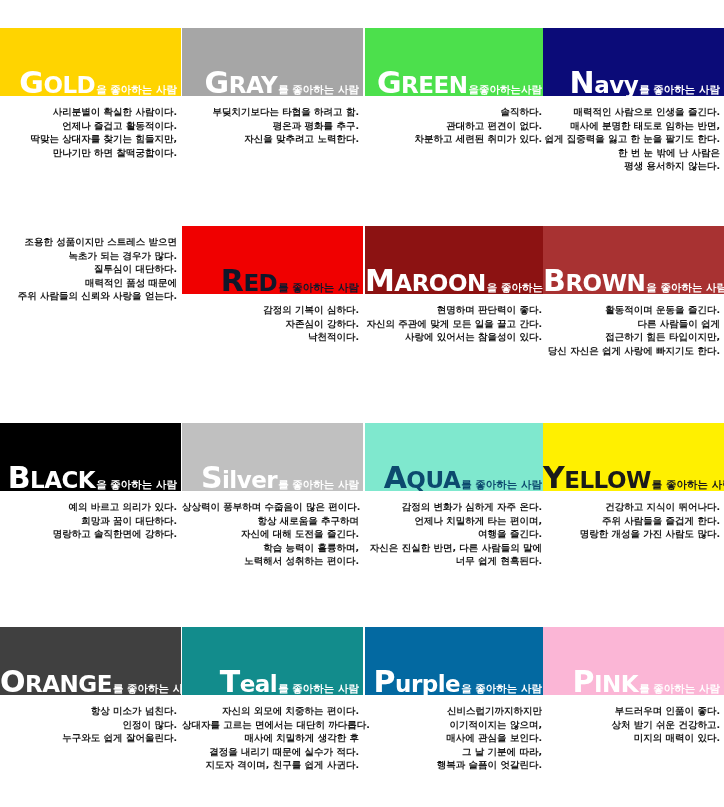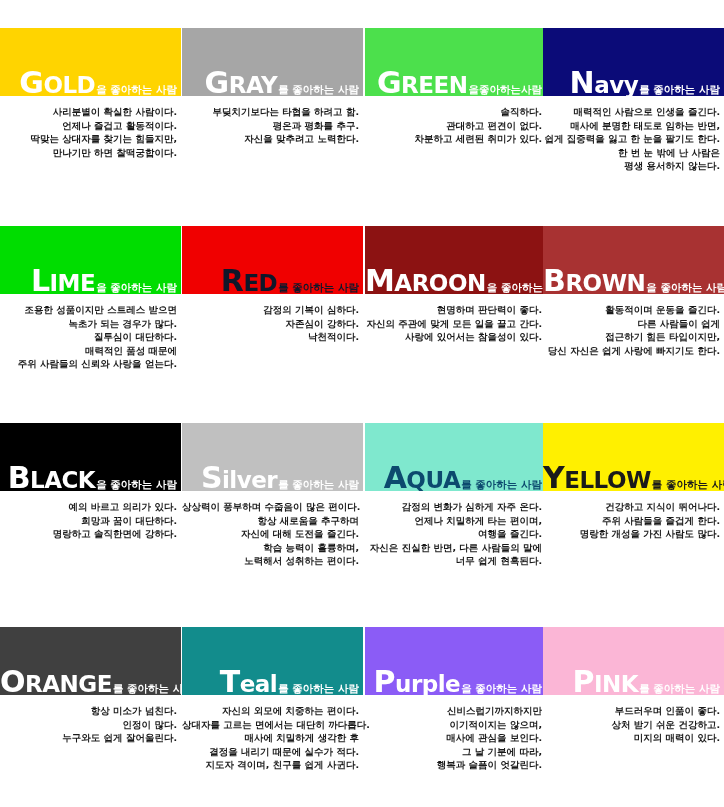--- a/index.html
+++ b/index.html
@@ -118,23 +118,20 @@
       </div>
       <div class="desc">
         <div>매력적인 사람으로 인생을 즐긴다.</div>
         <div>매사에 분명한 태도로 임하는 반면,</div>
         <div>쉽게 집중력을 잃고 한 눈을 팔기도 한다.</div>
         <div>한 번 눈 밖에 난 사람은</div>
         <div>평생 용서하지 않는다.</div>
       </div>
     </div>
     <div class="card col-0 row-1">
-      <div class="swatch" style="background: rgb(0, 221, 0);">
-        <div class="title" style="color: rgb(255, 255, 255);"><span class="big">L</span><span class="rest">IME</span><span class="suffix">을 좋아하는 사람</span></div>
-      </div>
       <div class="desc">
         <div>조용한 성품이지만 스트레스 받으면</div>
         <div>녹초가 되는 경우가 많다.</div>
         <div>질투심이 대단하다.</div>
         <div>매력적인 품성 때문에</div>
         <div>주위 사람들의 신뢰와 사랑을 얻는다.</div>
       </div>
     </div>
     <div class="card col-1 row-1">
       <div class="swatch" style="background: rgb(240, 0, 0);">
@@ -227,21 +224,21 @@
       </div>
       <div class="desc">
         <div>자신의 외모에 치중하는 편이다.</div>
         <div>상대자를 고르는 면에서는 대단히 까다롭다.</div>
         <div>매사에 치밀하게 생각한 후</div>
         <div>결정을 내리기 때문에 실수가 적다.</div>
         <div>지도자 격이며, 친구를 쉽게 사귄다.</div>
       </div>
     </div>
     <div class="card col-2 row-3">
-      <div class="swatch" style="background: #8b5cf6;">
+      <div class="swatch" style="background: #0369a1;">
         <div class="title" style="color: rgb(255, 255, 255);"><span class="big">P</span><span class="rest">urple</span><span class="suffix">을 좋아하는 사람</span></div>
       </div>
       <div class="desc">
         <div>신비스럽기까지하지만</div>
         <div>이기적이지는 않으며,</div>
         <div>매사에 관심을 보인다.</div>
         <div>그 날 기분에 따라,</div>
         <div>행복과 슬픔이 엇갈린다.</div>
       </div>
     </div>

